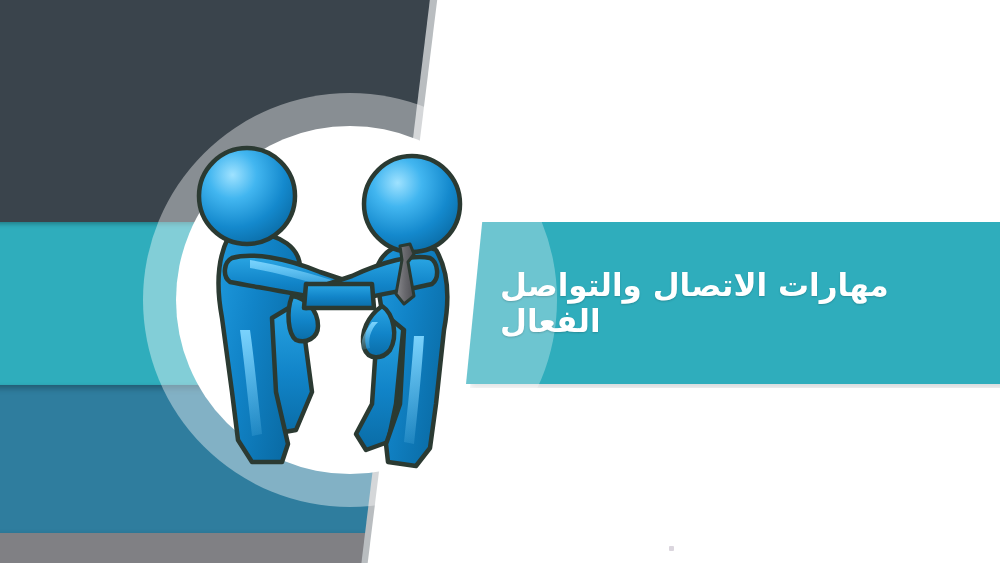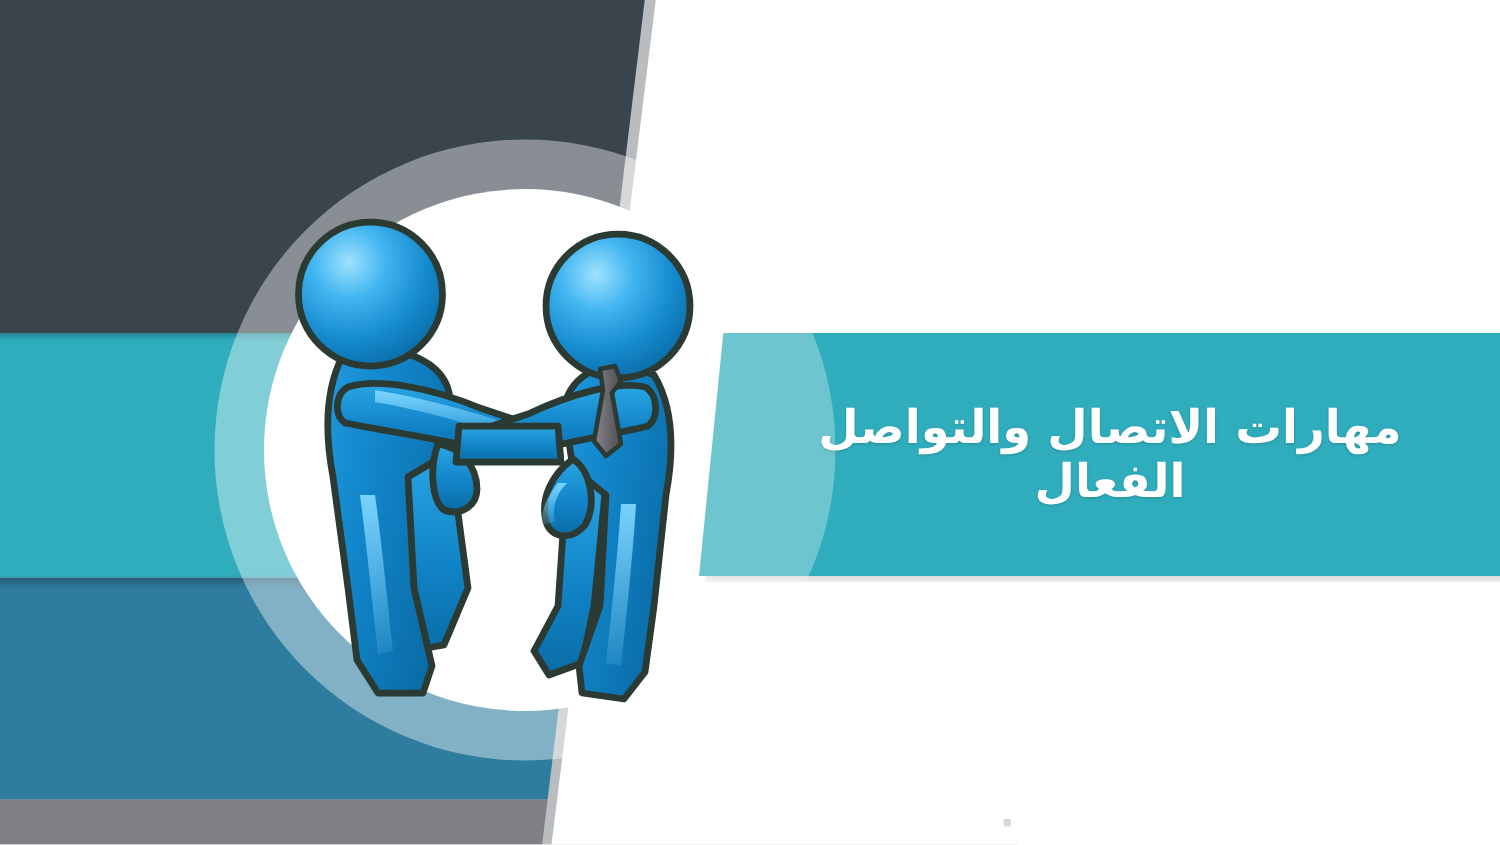--- a/index.html
+++ b/index.html
@@ -121,21 +121,21 @@
     top: 222px;
     width: 480px;
     height: 162px;
     display: flex;
     align-items: center;
     justify-content: center;
     color: #ffffff;
     font-size: 31px;
     font-weight: bold;
     direction: rtl;
-    text-align: center;
+    text-align: left;
     letter-spacing: 0.3px;
     text-shadow: 0 1px 2px rgba(0,0,0,0.18);
     font-family: "DejaVu Sans", "Liberation Sans", sans-serif;
   }
 
   
   .figures { position: absolute; left: 0; top: 0; width: 1000px; height: 563px; }
 
   
   .artifact {

